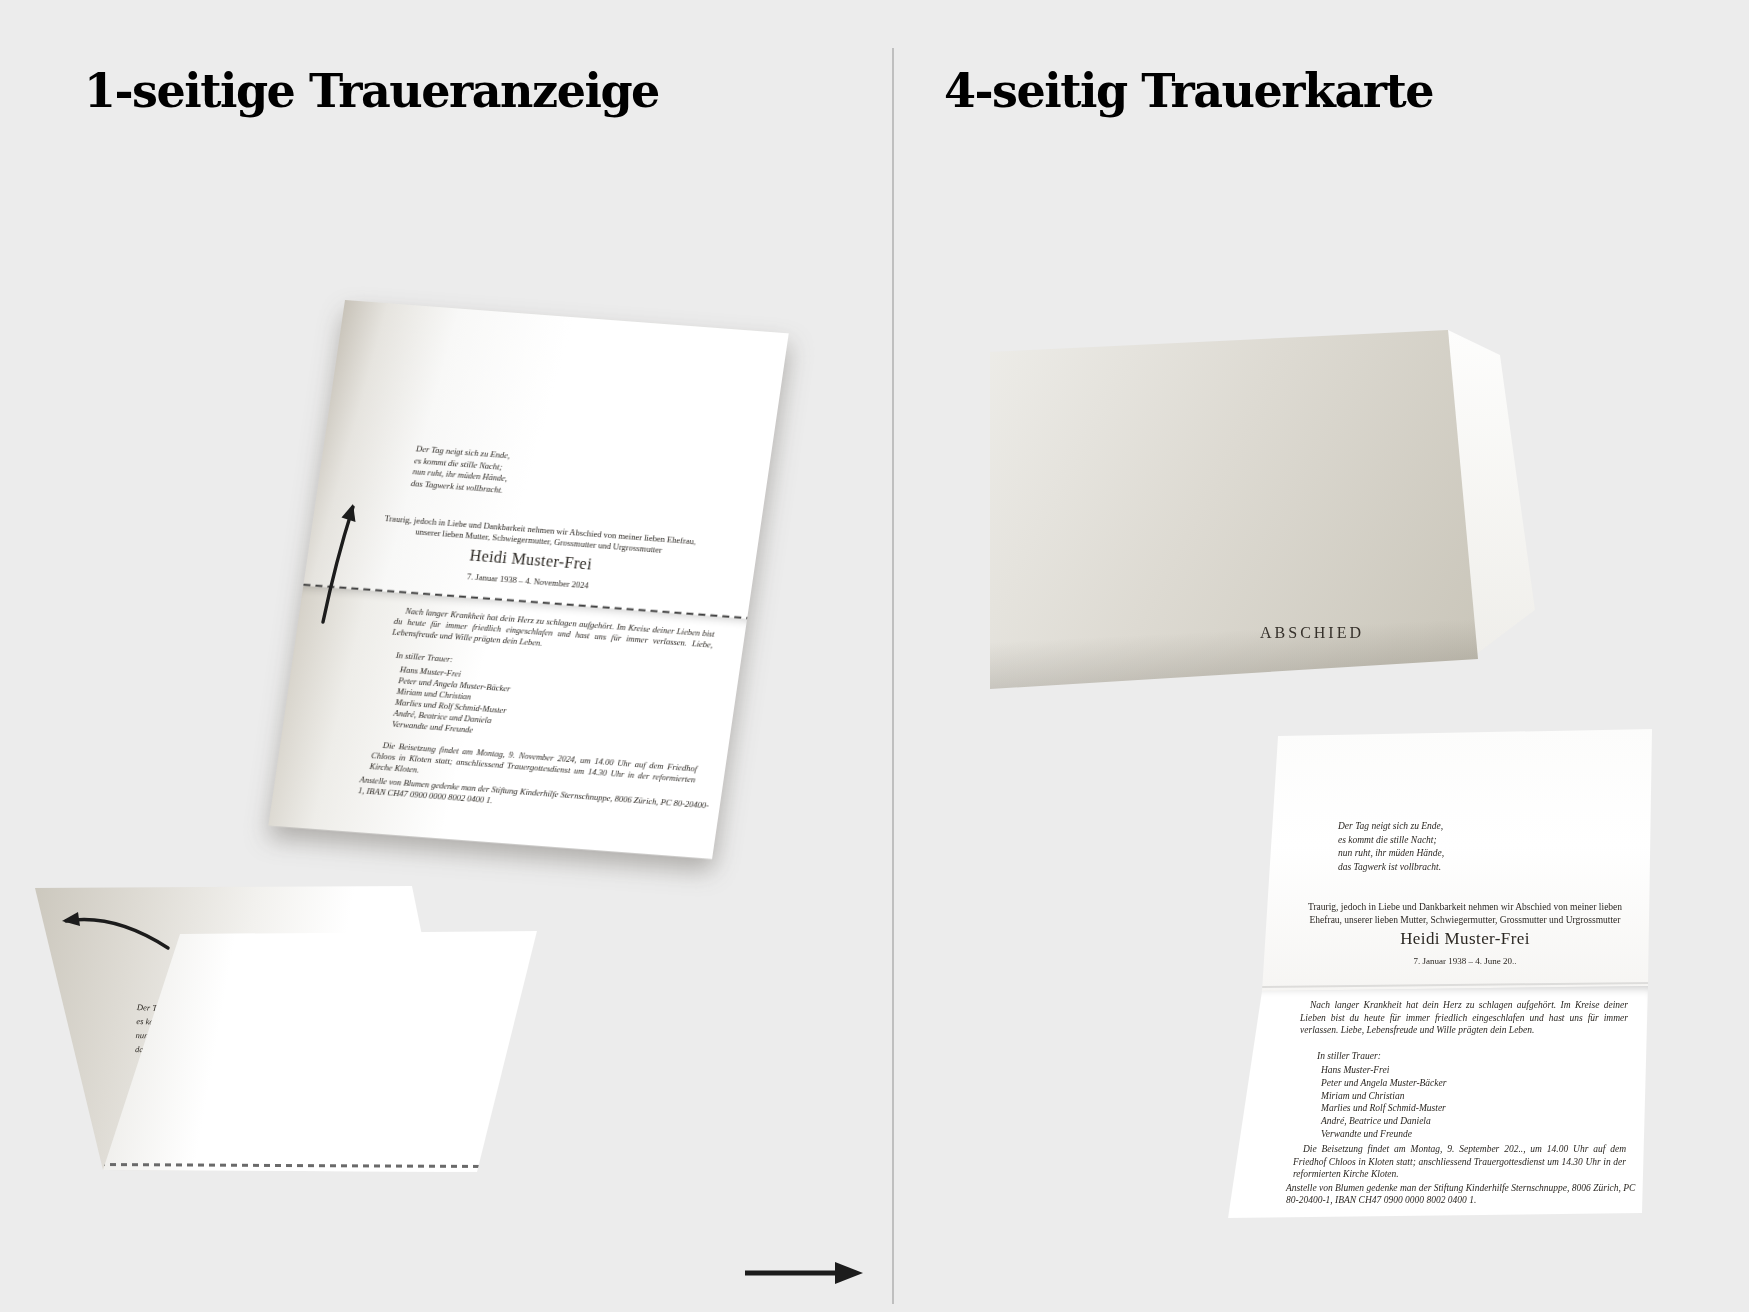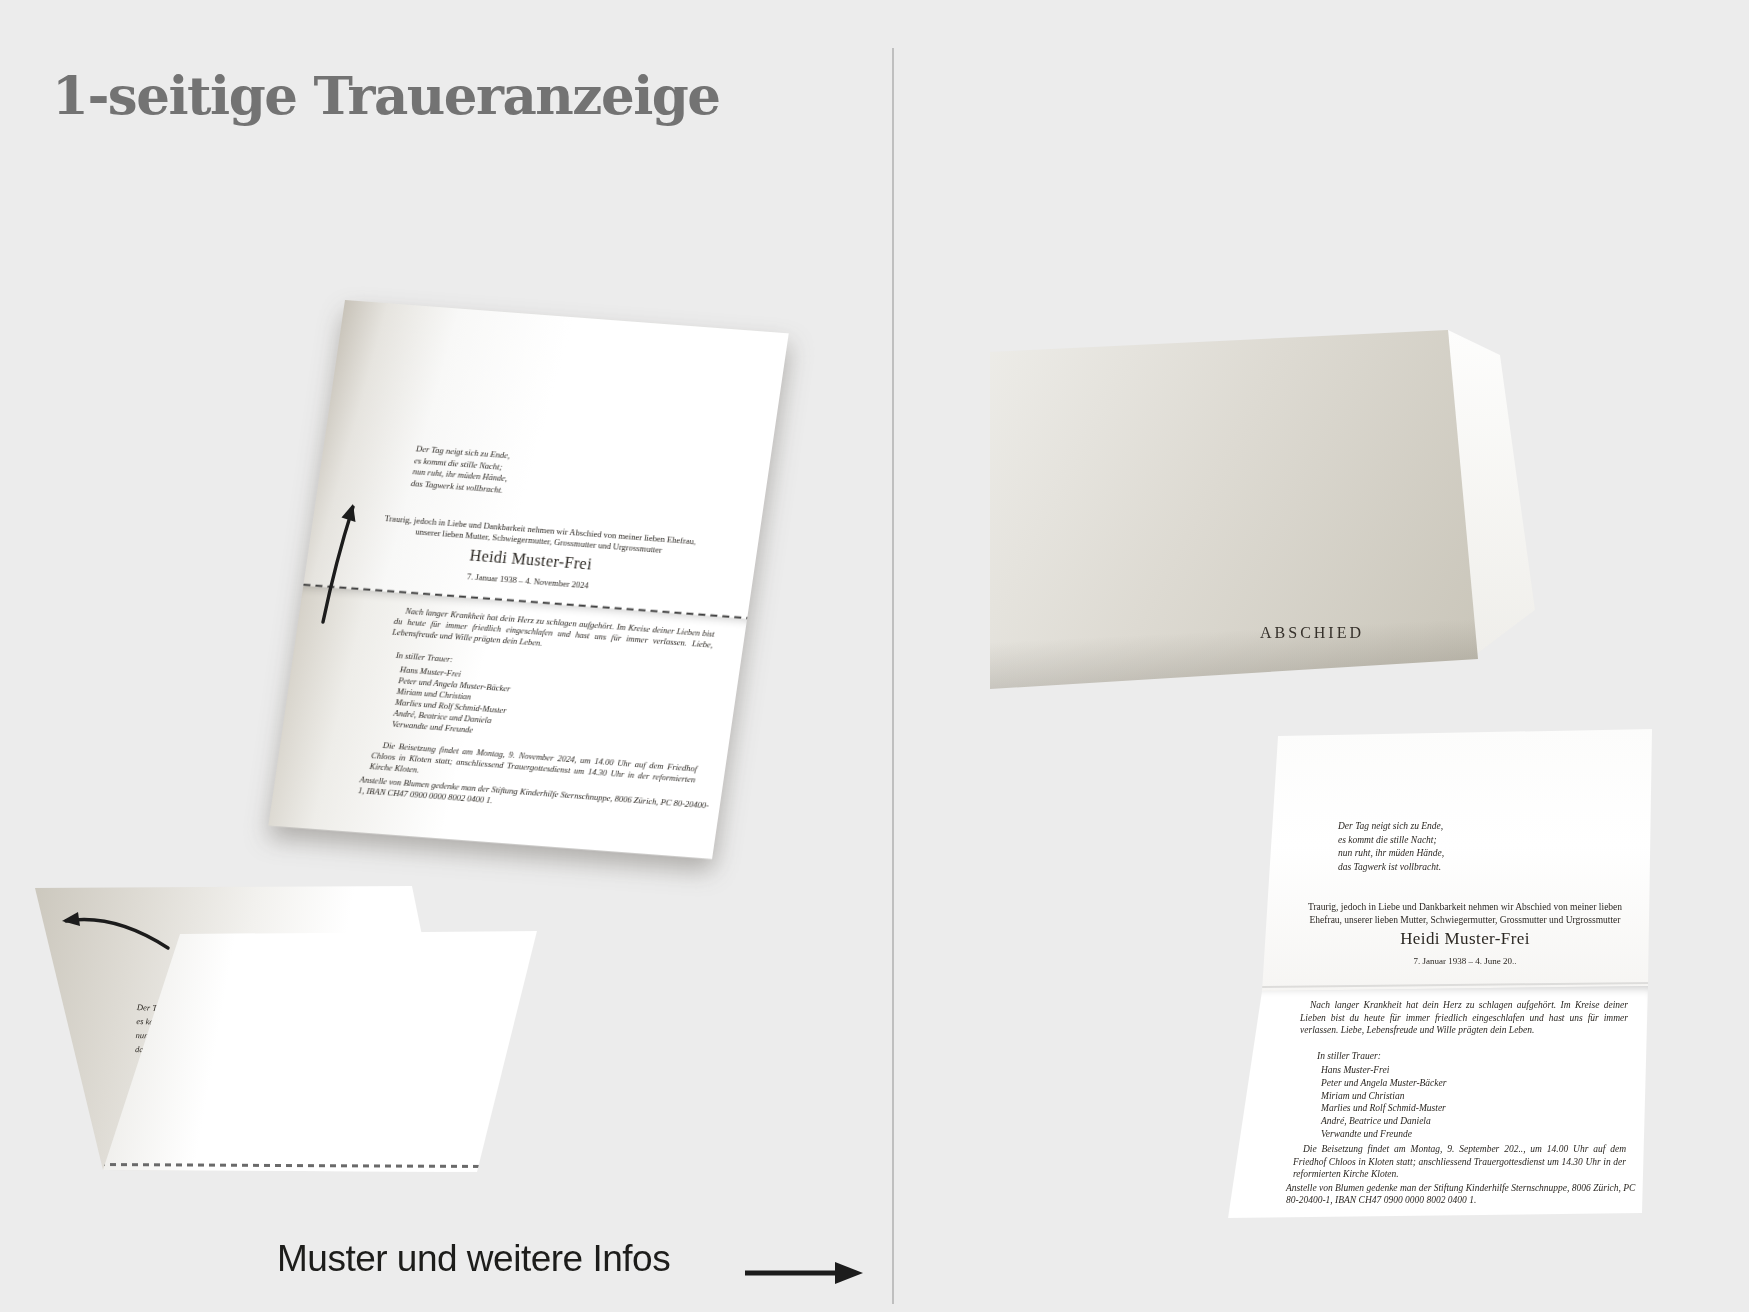--- a/index.html
+++ b/index.html
@@ -4,22 +4,22 @@
 <style>
   html,body{margin:0;padding:0;}
   .stage{
     position:relative;width:1749px;height:1312px;overflow:hidden;
     background:#ececec;
     font-family:"Liberation Sans",sans-serif;color:#1d1d1b;
   }
   .abs{position:absolute;}
   
   .col-title{
-    font-family:"DejaVu Serif",serif;font-weight:700;font-size:53px;
-    letter-spacing:-1.5px;color:#737373;white-space:nowrap;
+    font-family:"DejaVu Serif",serif;font-weight:700;font-size:46px;
+    letter-spacing:-1.5px;color:#000000;white-space:nowrap;margin-left:32px;
   }
   .col-sub{
     font-family:"Liberation Sans",sans-serif;font-size:36px;letter-spacing:-0.5px;
     color:#222;white-space:nowrap;
   }
   .divider{background:#bfbfbf;}
   
   .ser{font-family:"Liberation Serif",serif;color:#2b2722;}
   .it{font-style:italic;}
   .ctr{text-align:center;}
@@ -67,20 +67,21 @@
 </style>
 </head>
 <body>
 
 <div class="stage">
 
   <div class="abs divider" style="left:892px;top:48px;width:2px;height:1256px;"></div>
 
   <div class="abs col-title" style="left:52px;top:64px;">1-seitige Traueranzeige</div>
 
+  <div class="abs col-title" style="left:912px;top:64px;">4-seitig Trauerkarte</div>
 
   <div class="abs main-card">
     <div class="panel-top"></div>
     <div class="panel-bottom"></div>
     <div class="fold-dashes"></div>
 
     <div class="abs ser it t-poem" style="left:92px;top:138px;">
       <div>Der Tag neigt sich zu Ende,</div>
       <div>es kommt die stille Nacht;</div>
       <div>nun ruht, ihr müden Hände,</div>
@@ -175,19 +176,18 @@
     <div>Hans Muster-Frei</div>
     <div>Peter und Angela Muster-Bäcker</div>
     <div>Miriam und Christian</div>
     <div>Marlies und Rolf Schmid-Muster</div>
     <div>André, Beatrice und Daniela</div>
     <div>Verwandte und Freunde</div>
   </div>
   <div class="abs ser it r-body jst" style="left:1293px;top:1143px;width:333px;z-index:6;">Die Beisetzung findet am Montag, 9. September 202.., um 14.00 Uhr auf dem Friedhof Chloos in Kloten statt; anschliessend Trauergottesdienst um 14.30 Uhr in der reformierten Kirche Kloten.</div>
   <div class="abs ser it r-body" style="left:1286px;top:1182px;width:352px;line-height:12px;z-index:6;">Anstelle von Blumen gedenke man der Stiftung Kinderhilfe Sternschnuppe, 8006 Zürich, PC 80-20400-1, IBAN CH47 0900 0000 8002 0400 1.</div>
 
-  <div class="abs footer-label" style="left:277px;top:1238px;">Muster und weitere Infos</div>
   <svg class="abs" style="left:735px;top:1252px;" width="140" height="40" viewBox="0 0 140 40">
     <line x1="10" y1="21" x2="104" y2="21" stroke="#1c1c1c" stroke-width="5"></line>
     <polygon points="128,21 100,10 100,32" fill="#1c1c1c"></polygon>
   </svg>
 
 </div>
 
 </body></html>

